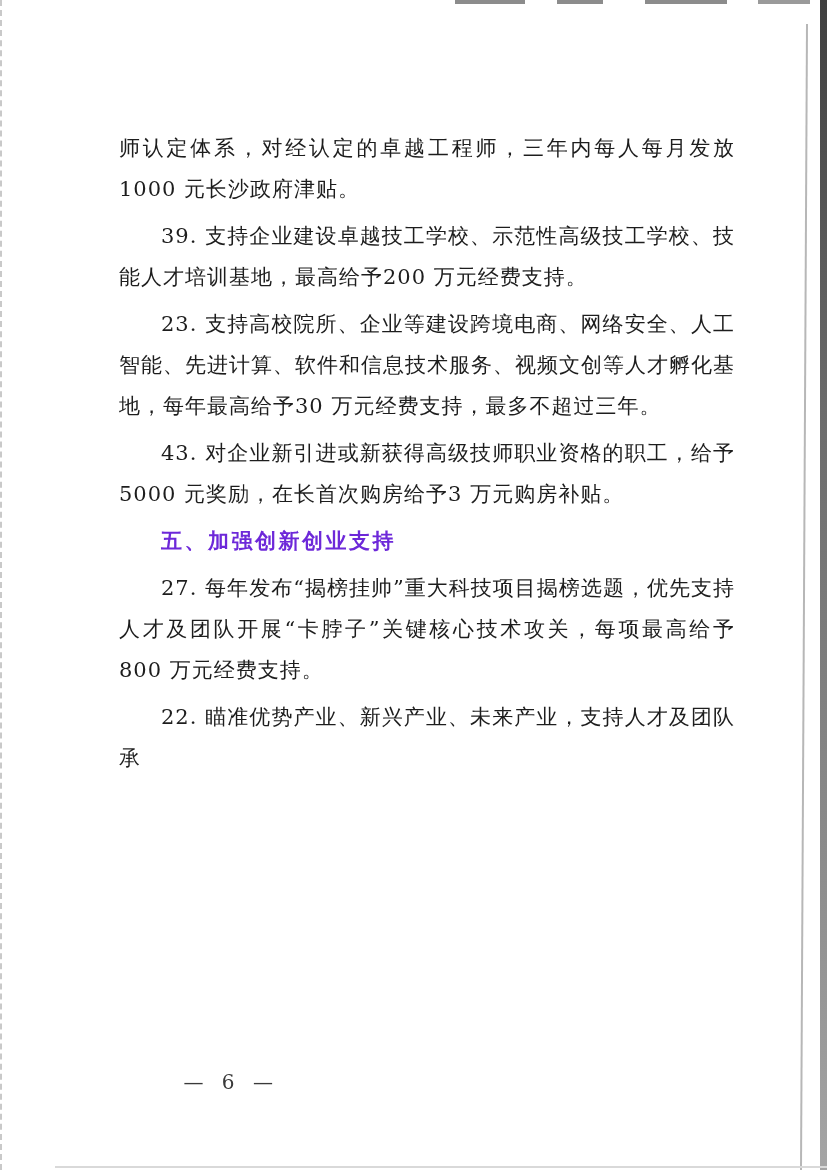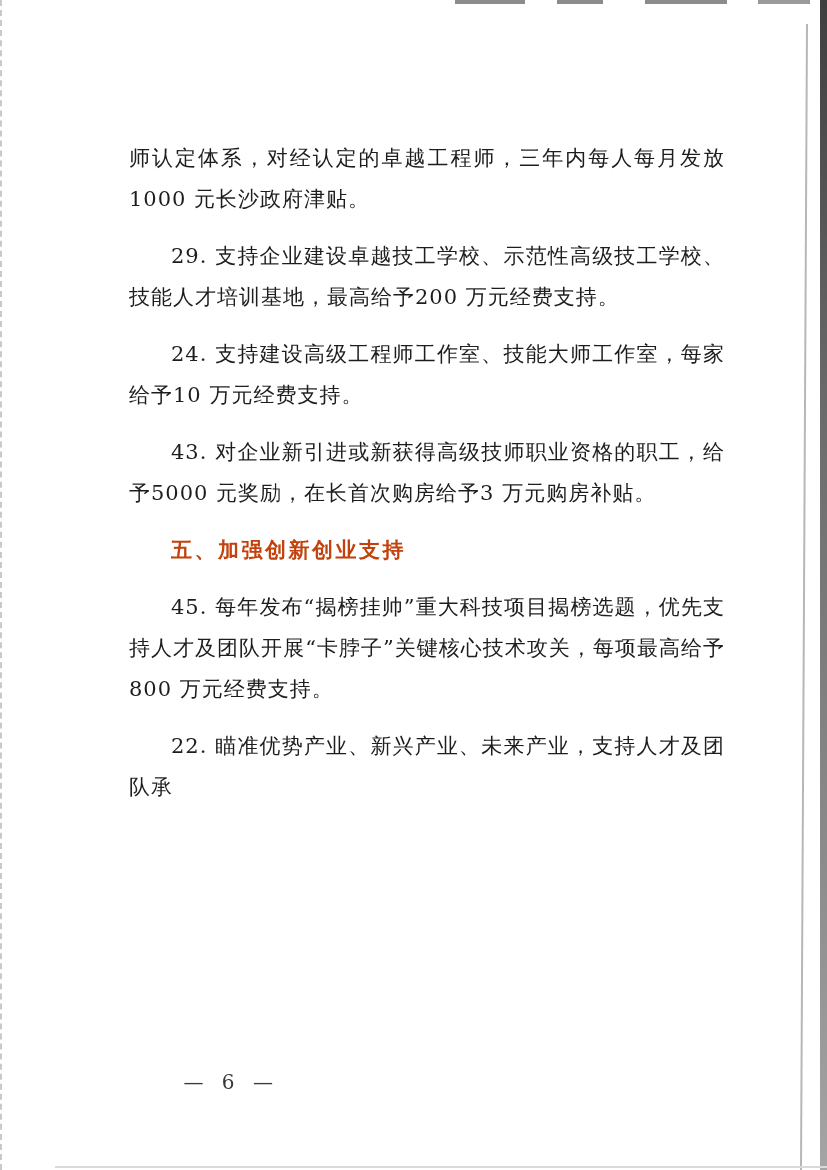--- a/index.html
+++ b/index.html
@@ -24,30 +24,30 @@
     left: 113px;
     top: 122px;
     width: 628px;
     color: #1d1d1d;
     font-size: 21px;
     line-height: 41px;
     letter-spacing: 1px;
     text-align: justify;
   }
   .content p {
-    margin: 16px;
+    margin: 6px;
     padding: 0;
   }
   p.indent {
     text-indent: 2em;
   }
   p.heading {
     font-family: "DejaVu Sans", sans-serif;
     font-weight: bold;
-    color: #c2410c;
+    color: #6d28d9;
     letter-spacing: 2.5px;
     text-indent: 2em;
   }
   .footer {
     position: absolute;
     left: 134px;
     top: 1046px;
     font-size: 20px;
     color: #3a3a3a;
     letter-spacing: 6px;
@@ -92,25 +92,25 @@
     background: #d9d9d9;
   }
 </style>
 </head>
 <body>
 
 <div class="page">
 
   <div class="content">
     <p>师认定体系，对经认定的卓越工程师，三年内每人每月发放1000 元长沙政府津贴。</p>
-    <p class="indent">29. 支持企业建设卓越技工学校、示范性高级技工学校、技能人才培训基地，最高给予200 万元经费支持。</p>
-    <p class="indent">24. 支持建设高级工程师工作室、技能大师工作室，每家给予10 万元经费支持。</p>
+    <p class="indent">39. 支持企业建设卓越技工学校、示范性高级技工学校、技能人才培训基地，最高给予200 万元经费支持。</p>
+    <p class="indent">23. 支持高校院所、企业等建设跨境电商、网络安全、人工智能、先进计算、软件和信息技术服务、视频文创等人才孵化基地，每年最高给予30 万元经费支持，最多不超过三年。</p>
     <p class="indent">43. 对企业新引进或新获得高级技师职业资格的职工，给予5000 元奖励，在长首次购房给予3 万元购房补贴。</p>
     <p class="heading">五、加强创新创业支持</p>
-    <p class="indent">45. 每年发布“揭榜挂帅”重大科技项目揭榜选题，优先支持人才及团队开展“卡脖子”关键核心技术攻关，每项最高给予800 万元经费支持。</p>
+    <p class="indent">27. 每年发布“揭榜挂帅”重大科技项目揭榜选题，优先支持人才及团队开展“卡脖子”关键核心技术攻关，每项最高给予800 万元经费支持。</p>
     <p class="indent">22. 瞄准优势产业、新兴产业、未来产业，支持人才及团队承</p>
   </div>
 
   <div class="footer">
     <span>— 6 —</span>
   </div>
 
   <div class="edge-left"></div>
   <div class="edge-right-inner"></div>
   <div class="edge-right-outer"></div>

